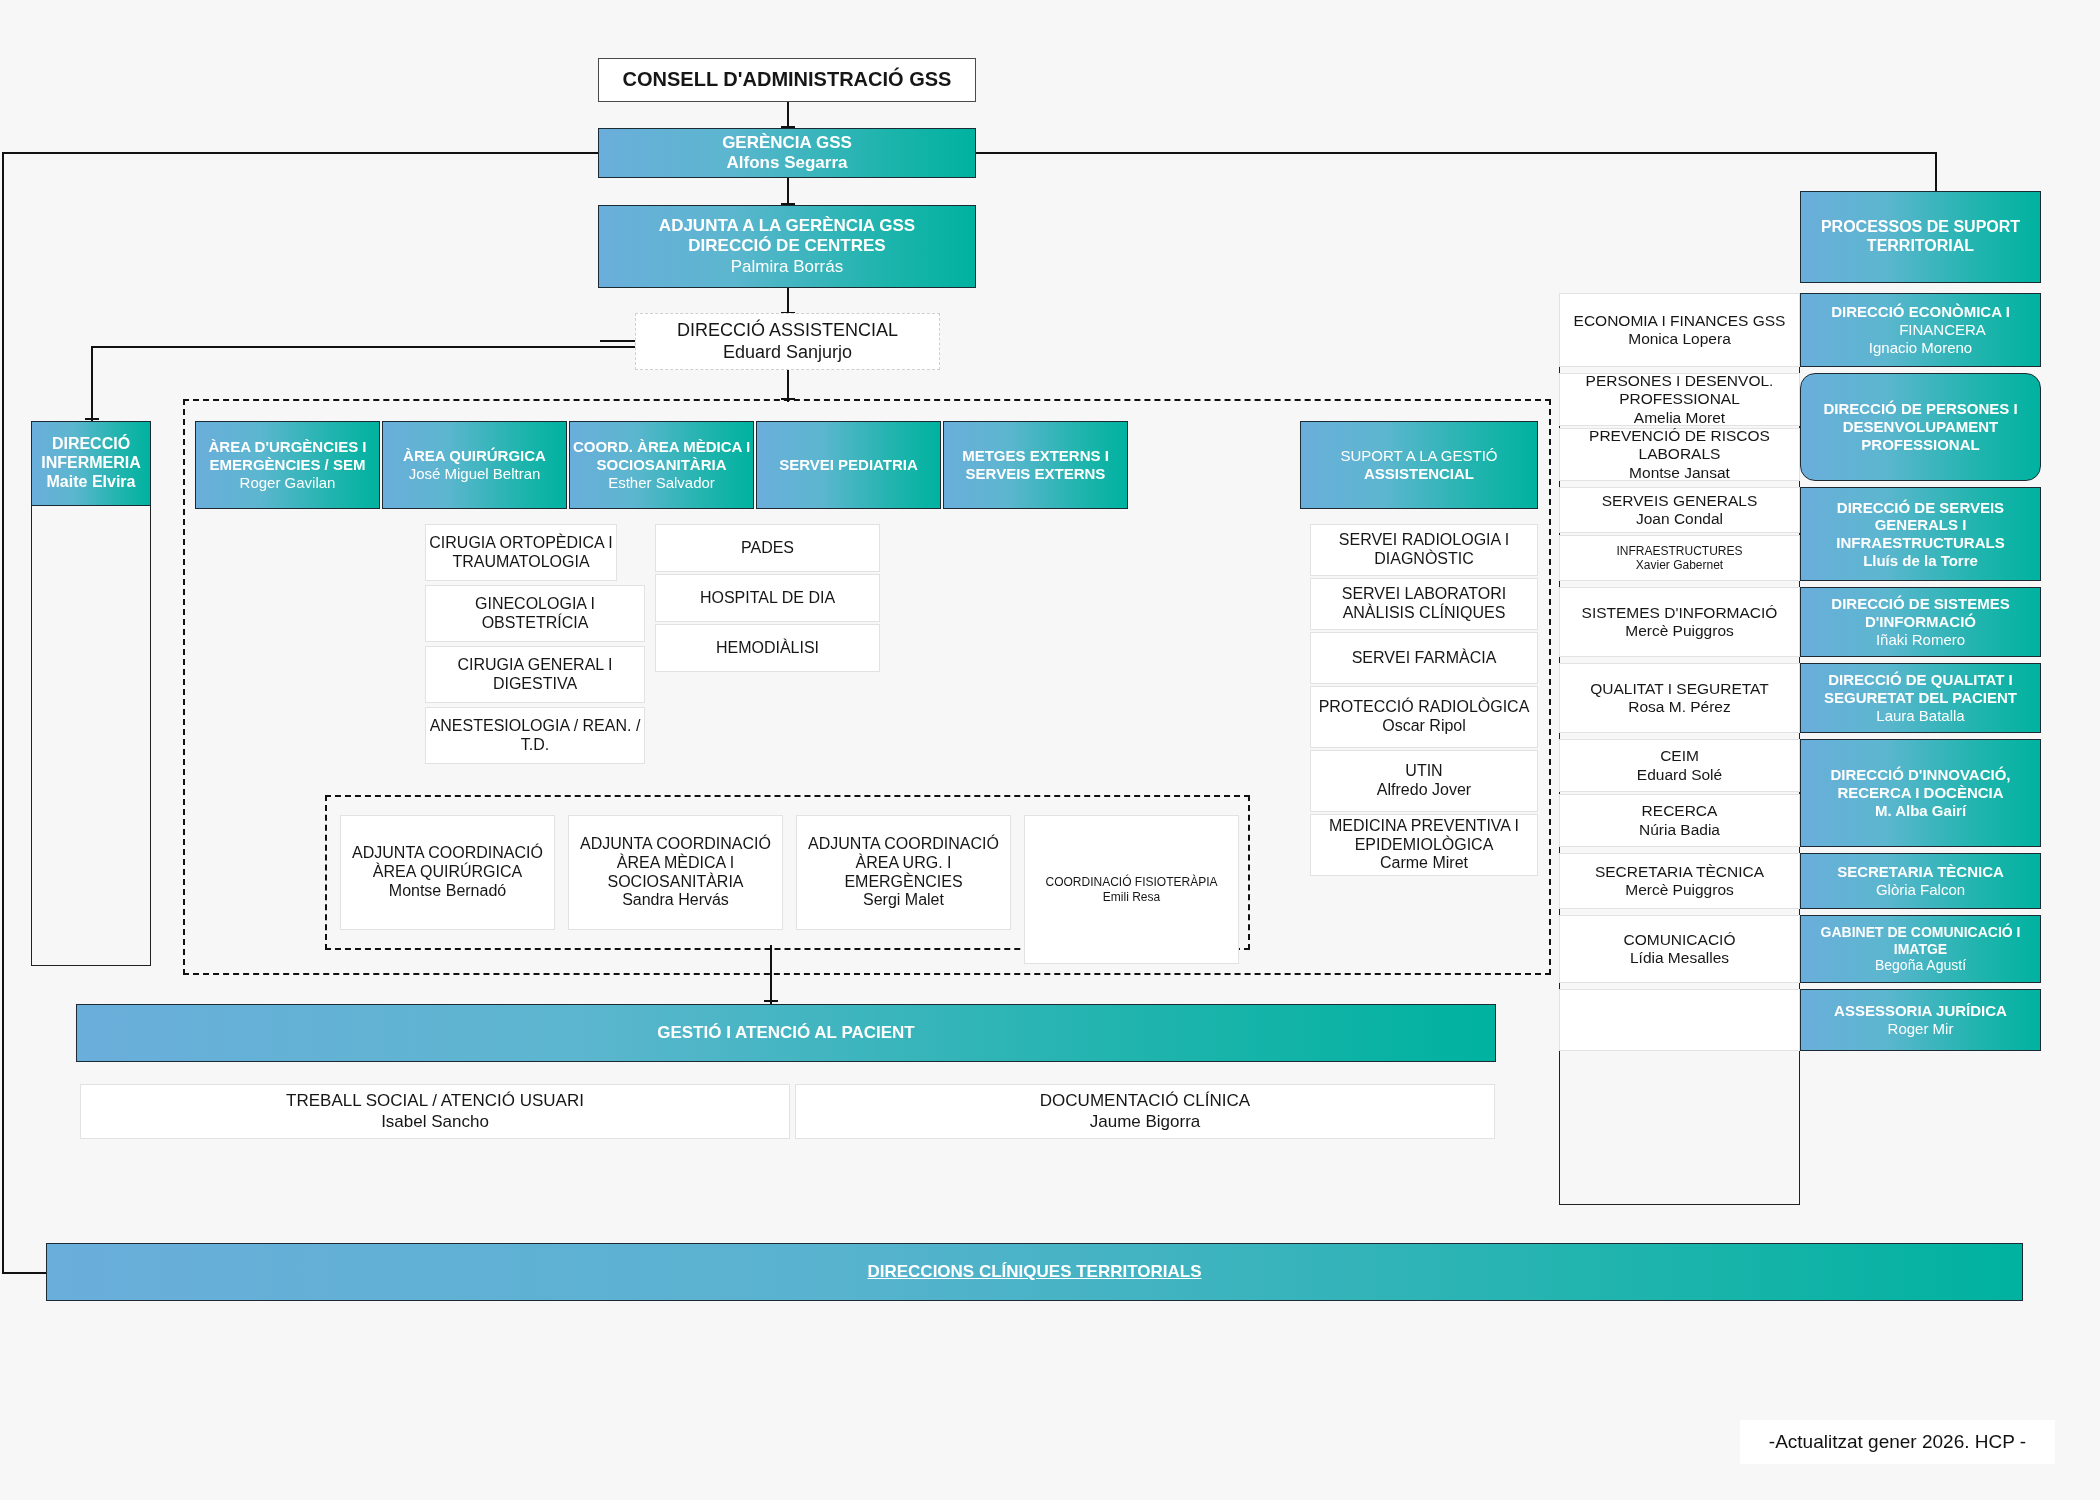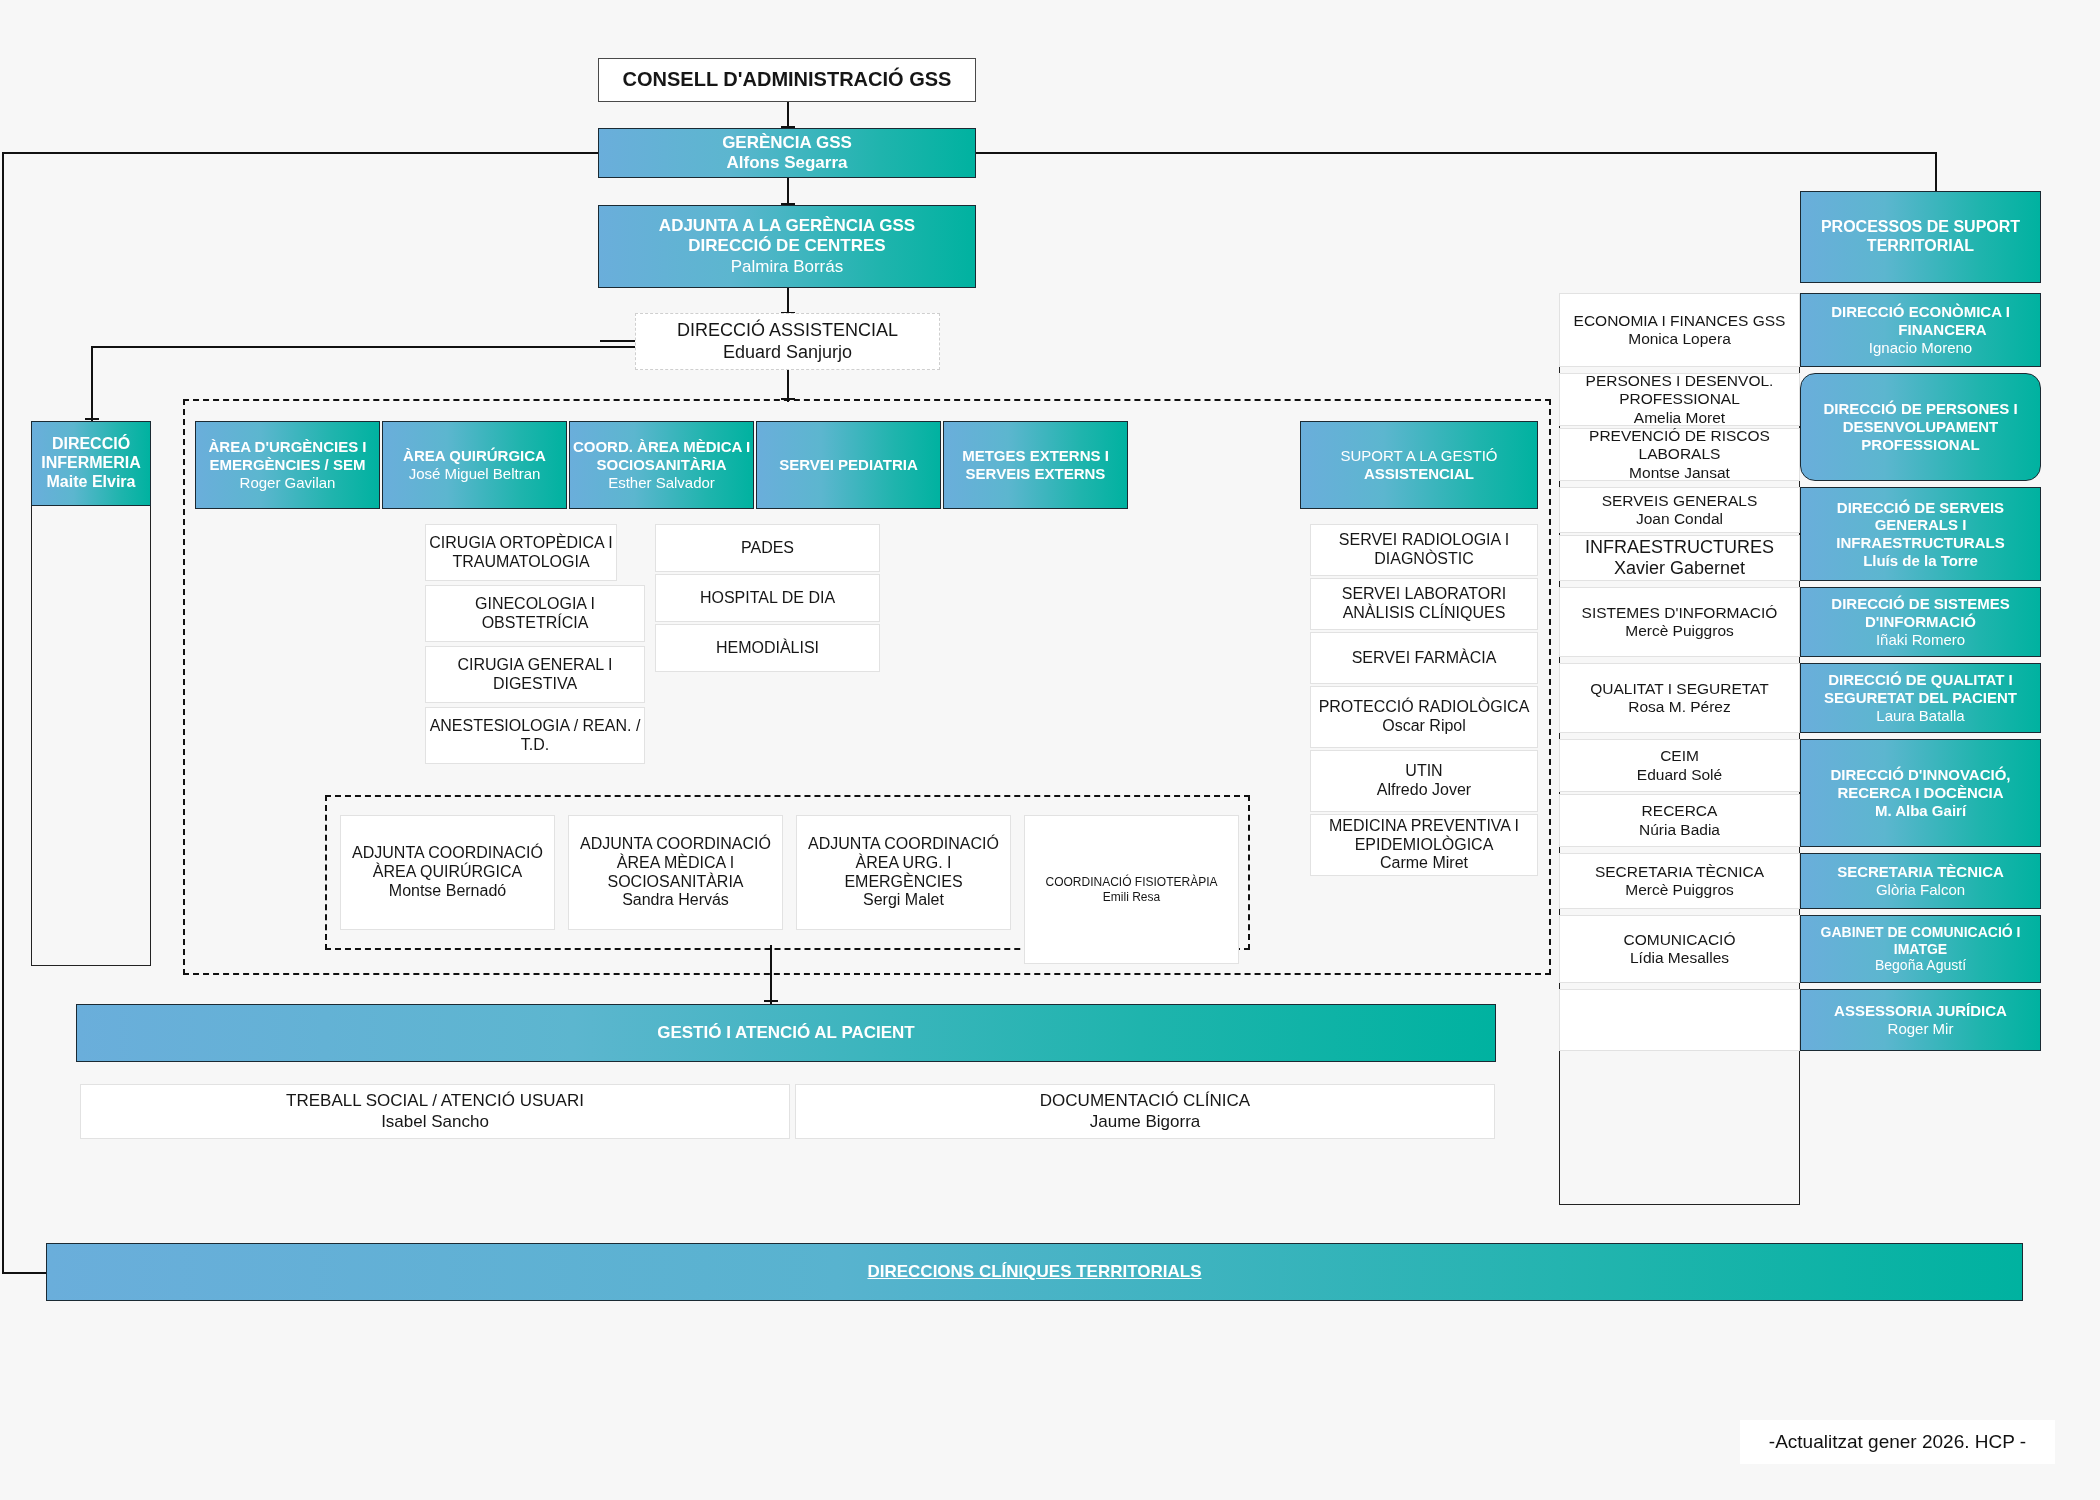--- a/index.html
+++ b/index.html
@@ -240,21 +240,21 @@
         <span class="t2">Amelia Moret</span>
       </div>
       <div class="box white" style="left:1559px;top:428px;width:241px;height:53px;font-size:15.5px;">
         <span class="t1">PREVENCIÓ DE RISCOS LABORALS</span>
         <span class="t2">Montse Jansat</span>
       </div>
       <div class="box white" style="left:1559px;top:487px;width:241px;height:46px;font-size:15.5px;">
         <span class="t1">SERVEIS GENERALS</span>
         <span class="t2">Joan Condal</span>
       </div>
-      <div class="box white" style="left:1559px;top:535px;width:241px;height:46px;font-size:18px;">
+      <div class="box white" style="left:1559px;top:535px;width:241px;height:46px;font-size:12px;">
         <span class="t1">INFRAESTRUCTURES</span>
         <span class="t2">Xavier Gabernet</span>
       </div>
       <div class="box white" style="left:1559px;top:587px;width:241px;height:70px;font-size:15.5px;">
         <span class="t1">SISTEMES D'INFORMACIÓ</span>
         <span class="t2">Mercè Puiggros</span>
       </div>
       <div class="box white" style="left:1559px;top:663px;width:241px;height:70px;font-size:15.5px;">
         <span class="t1">QUALITAT I SEGURETAT</span>
         <span class="t2">Rosa M. Pérez</span>
@@ -273,21 +273,21 @@
       </div>
       <div class="box white" style="left:1559px;top:915px;width:241px;height:68px;font-size:15.5px;">
         <span class="t1">COMUNICACIÓ</span>
         <span class="t2">Lídia Mesalles</span>
       </div>
       <div class="box white" style="left:1559px;top:989px;width:241px;height:62px;font-size:15.5px;"></div>
     </div>
   <div id="support-right">
       <div class="box teal" style="left:1800px;top:293px;width:241px;height:74px;font-size:15px;">
         <span class="t1" style="font-weight: bold;">DIRECCIÓ ECONÒMICA I</span>
-        <span class="t1" style="font-weight: bold; margin-left: 44px;">FINANCERA</span>
+        <span class="t1" style="font-weight: normal; margin-left: 44px;">FINANCERA</span>
         <span class="t2">Ignacio Moreno</span>
       </div>
       <div class="box teal" style="left:1800px;top:373px;width:241px;height:108px;font-size:15px;border-radius:15px;">
         <span class="t1" style="font-weight: bold;">DIRECCIÓ DE PERSONES I</span>
         <span class="t1" style="font-weight: bold;">DESENVOLUPAMENT</span>
         <span class="t1" style="font-weight: bold;">PROFESSIONAL</span>
       </div>
       <div class="box teal" style="left:1800px;top:487px;width:241px;height:94px;font-size:15px;">
         <span class="t1" style="font-weight: bold;">DIRECCIÓ DE SERVEIS</span>
         <span class="t1" style="font-weight: bold;">GENERALS I</span>

